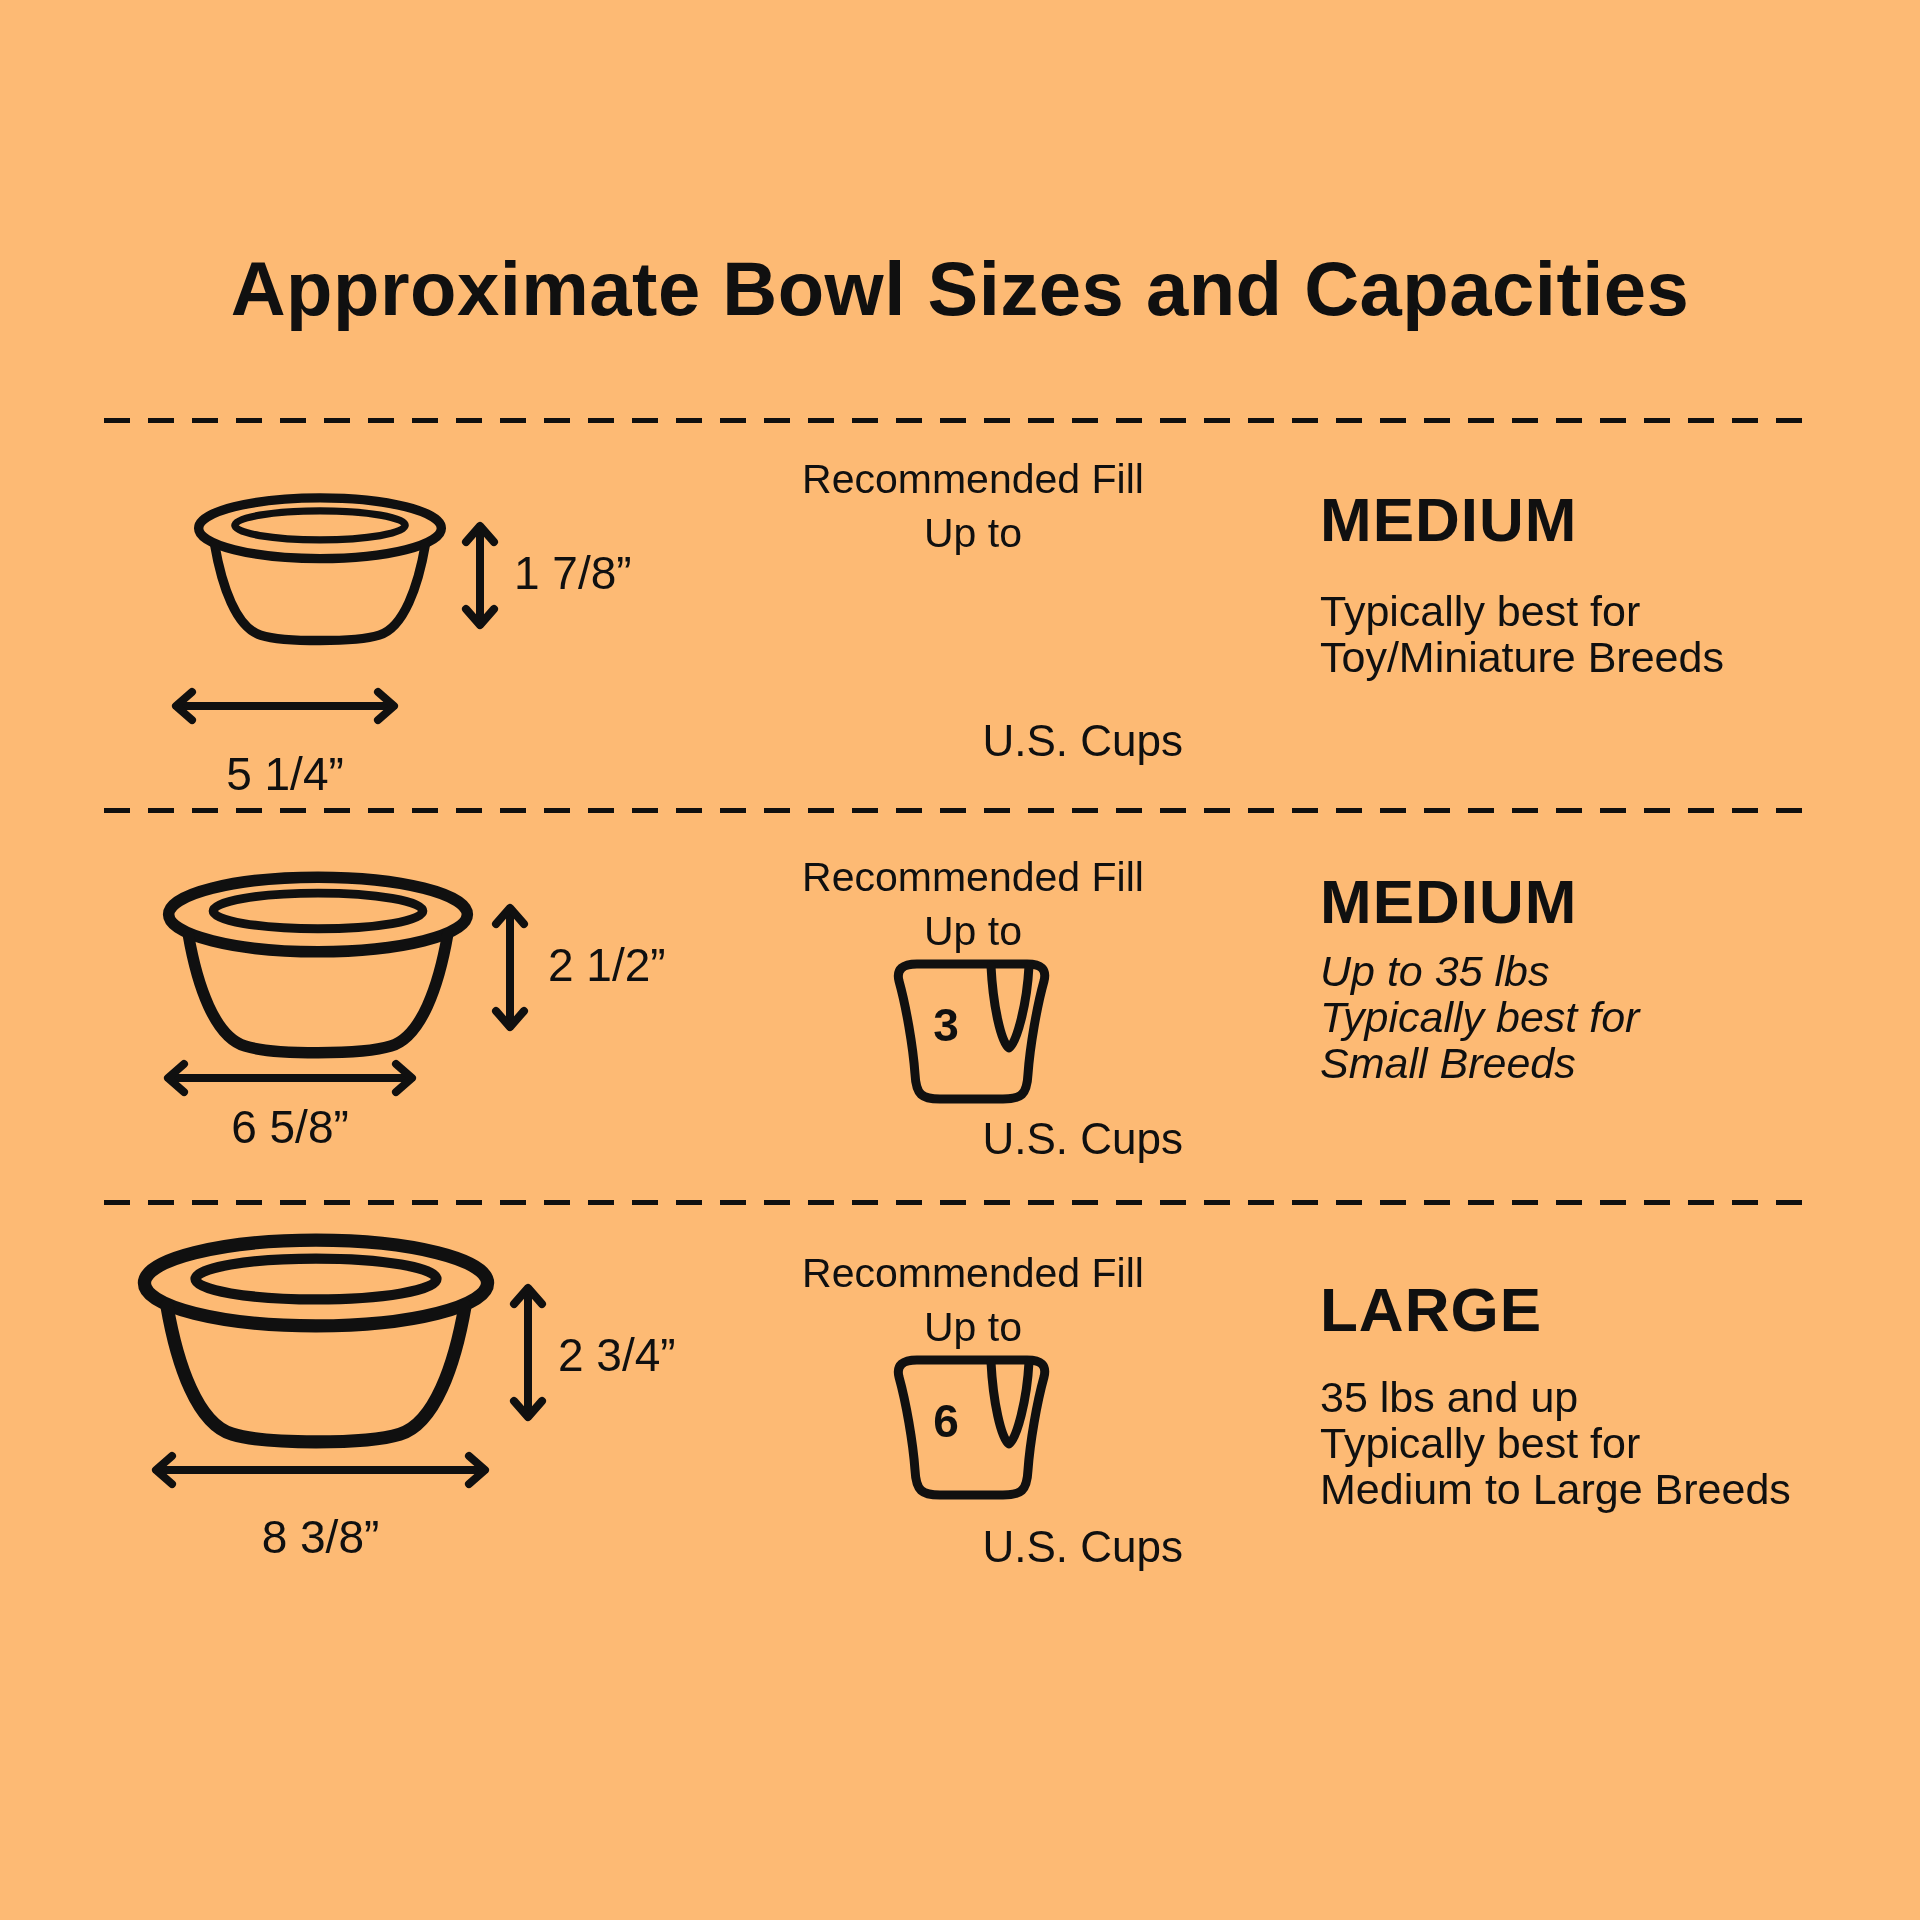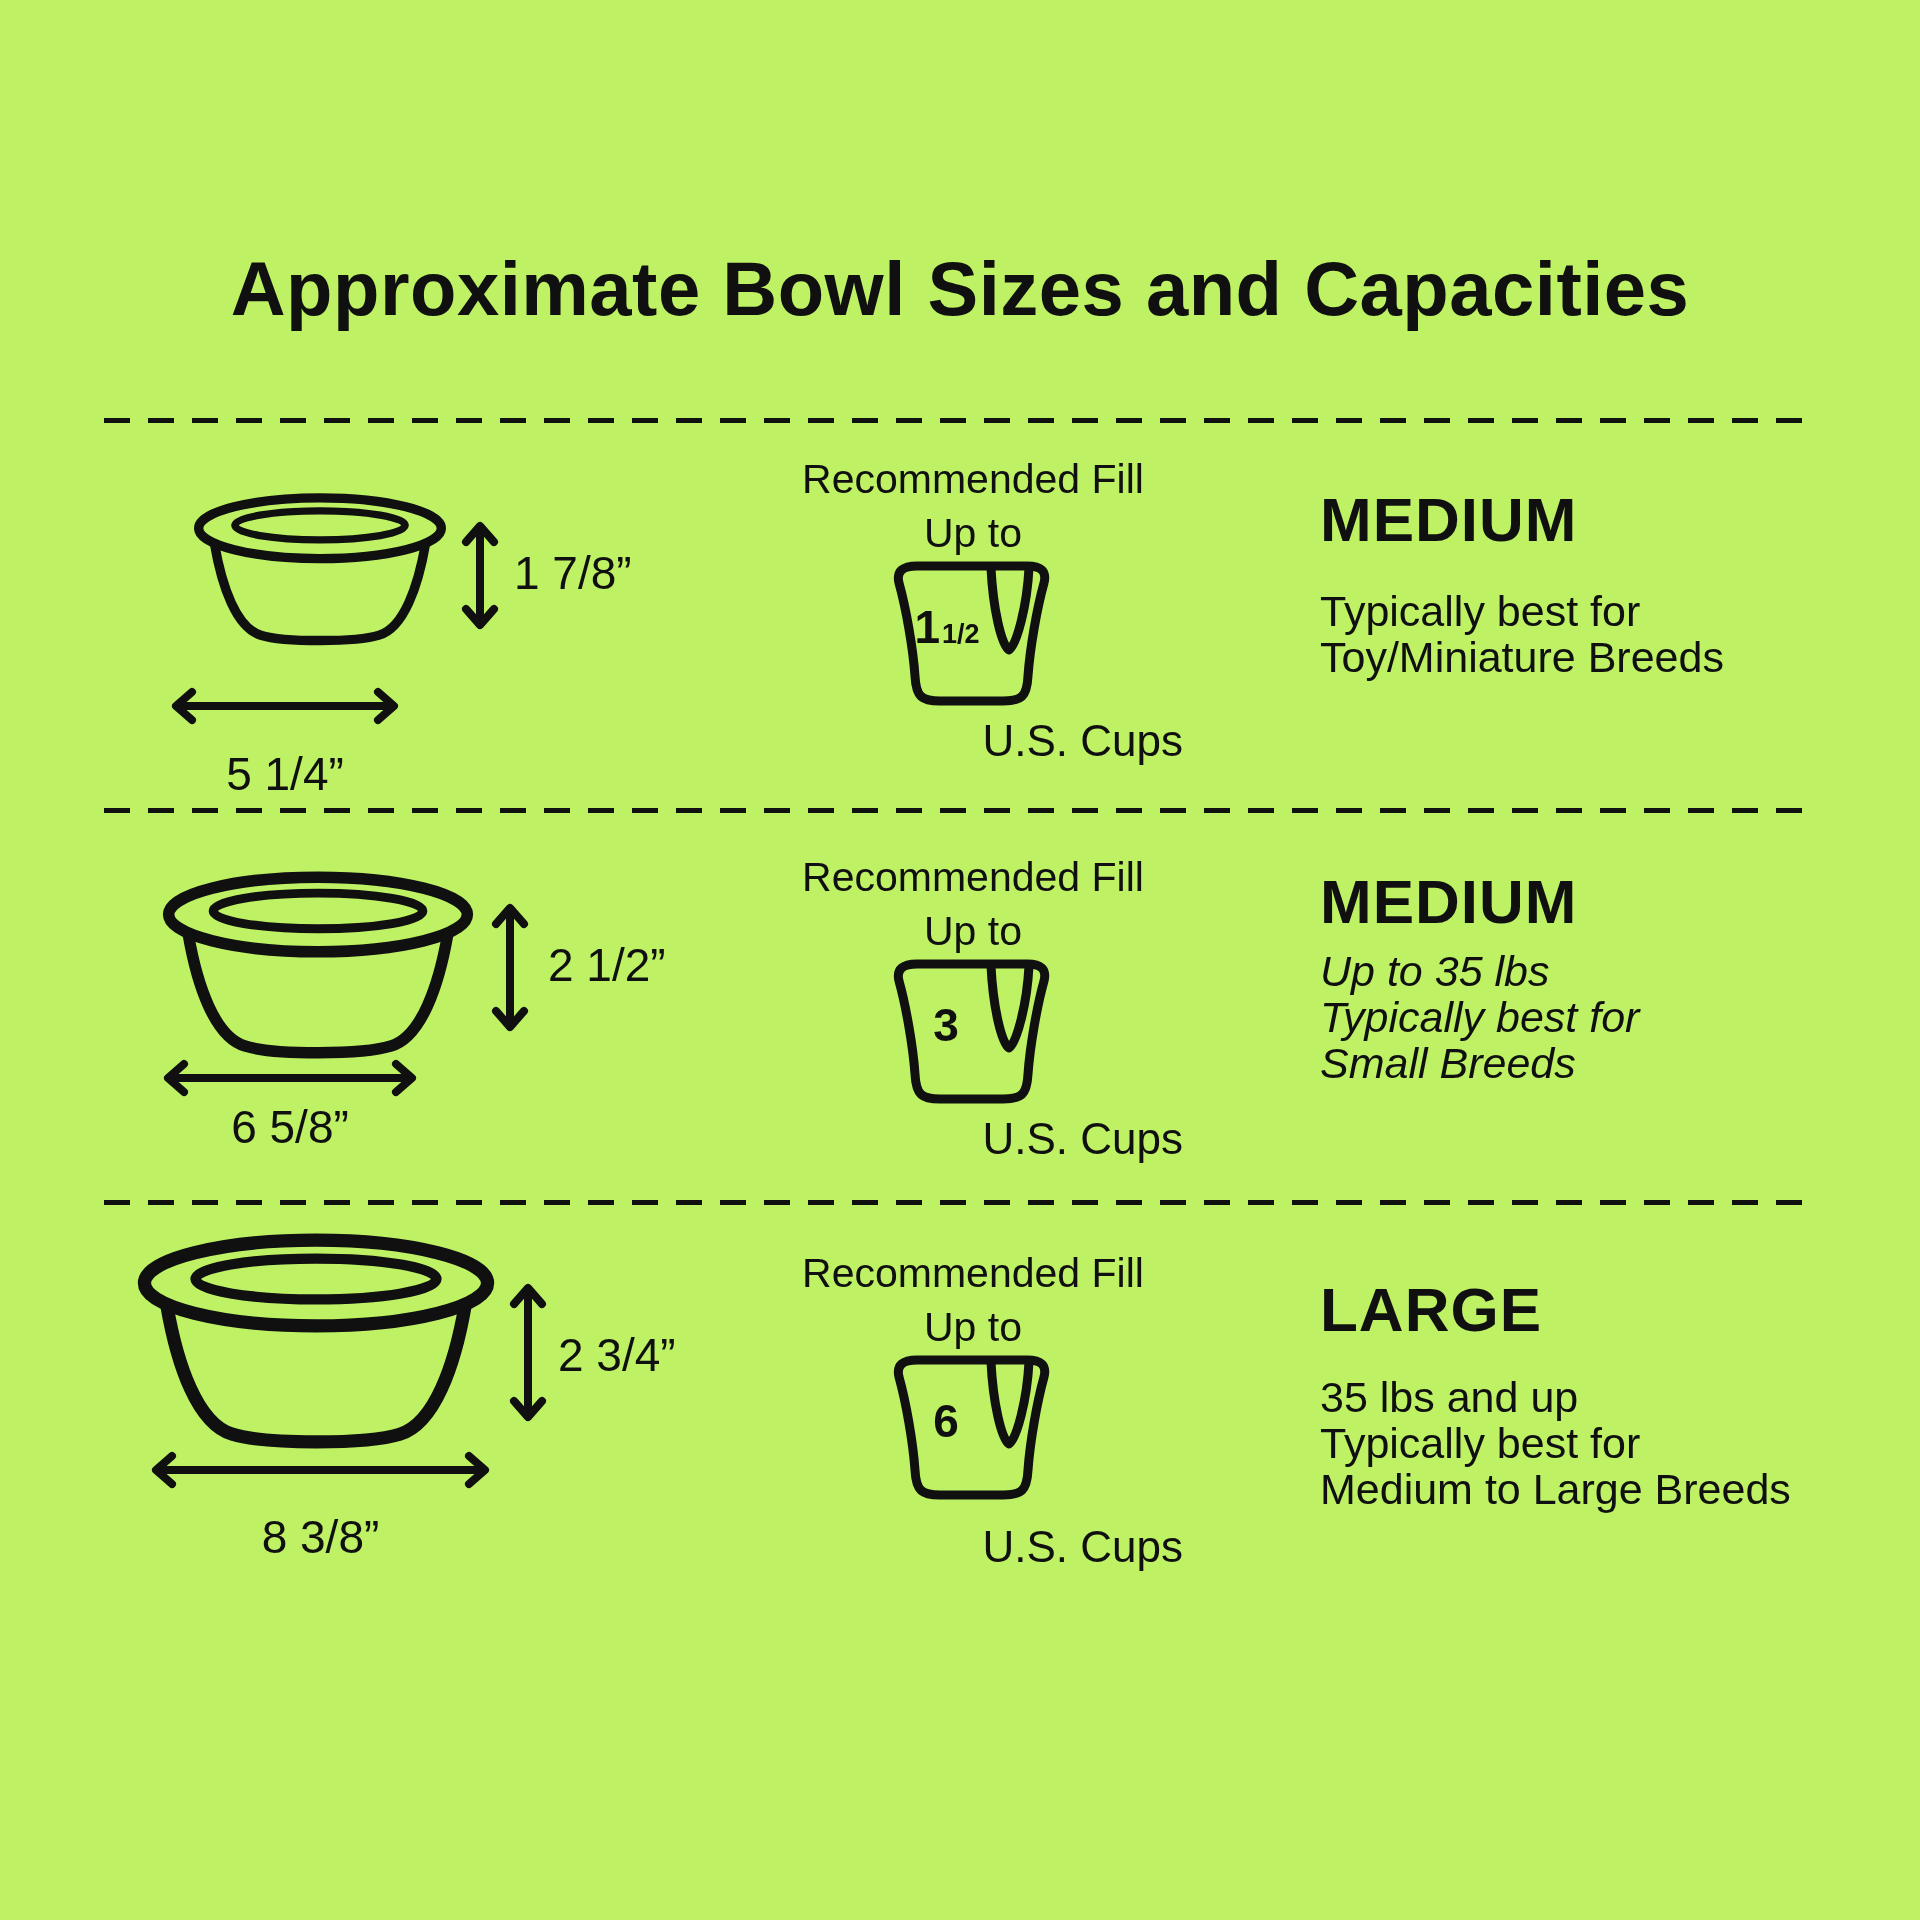--- a/index.html
+++ b/index.html
@@ -1,19 +1,19 @@
 <!DOCTYPE html>
 <html><head>
 <meta charset="utf-8">
 <style>
   html,body{margin:0;padding:0;background:#ffffff;}
   .canvas{
     position:relative;
     width:1920px;height:1920px;
-    background:#bef264;
+    background:#fdba74;
     color:#101010;
     font-family:"Liberation Sans", sans-serif;
     overflow:hidden;
   }
   .abs{position:absolute;}
   .page-title{
     left:0;top:196px;width:1920px;
     text-align:center;
     font-size:76px;font-weight:600;letter-spacing:0.5px;
     line-height:84px;
@@ -83,27 +83,20 @@
     <svg width="234" height="44" viewBox="0 0 234 44" fill="none" stroke="currentColor" stroke-width="8" stroke-linecap="round" stroke-linejoin="round">
       <line x1="10" y1="22" x2="224" y2="22"></line>
       <path d="M 24 8 L 8 22 L 24 36"></path>
       <path d="M 210 8 L 226 22 L 210 36"></path>
     </svg>
   </div>
   <div class="abs dim-label centered" style="left:168px;top:747px;width:234px;">5 1/4”</div>
 
   <div class="abs fill-heading" style="left:763px;top:456px;">Recommended Fill</div>
   <div class="abs fill-sub" style="left:763px;top:510px;">Up to</div>
-  <div class="abs cup-wrap ink" style="left:887px;top:558px;">
-    <svg width="172" height="152" viewBox="0 0 172 152" fill="none" stroke="currentColor" stroke-width="9" stroke-linecap="round" stroke-linejoin="round">
-      <path d="M 140 8 L 30 8 C 16 8 9 13 12 25 C 19 50 26 90 28 118 C 29 139 35 143 53 143 L 116 143 C 134 143 140 139 141 118 C 143 90 150 50 157 25 C 160 13 154 8 140 8 Z"></path>
-      <path d="M 104 10 C 106 50 114 86 122 92 C 130 86 140 48 142 10"></path>
-    </svg>
-    <div class="cup-num"><span>1</span><span class="frac">1/2</span></div>
-  </div>
   <div class="abs us-cups" style="left:763px;top:716px;">U.S. Cups</div>
 
   <div class="abs size-heading" style="left:1320px;top:484px;">MEDIUM</div>
   <div class="abs desc" style="left:1320px;top:588px;">
     <div>Typically best for</div>
     <div>Toy/Miniature Breeds</div>
   </div>
 
   <div class="abs ink" style="left:158px;top:870px;">
     <svg width="320" height="209" viewBox="0 0 360 235" fill="none" stroke="currentColor" stroke-linecap="round" stroke-linejoin="round">

